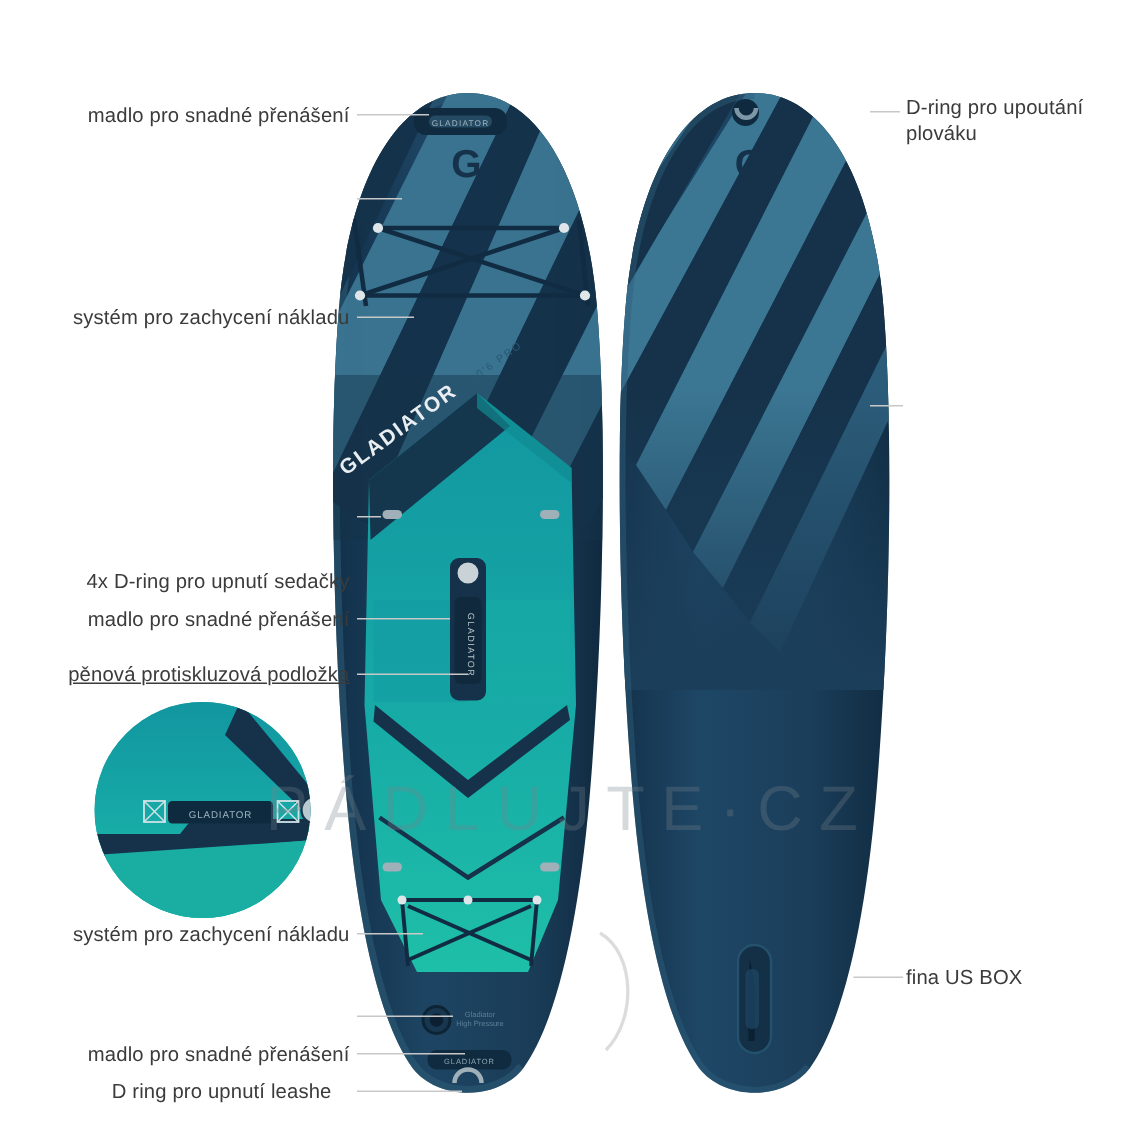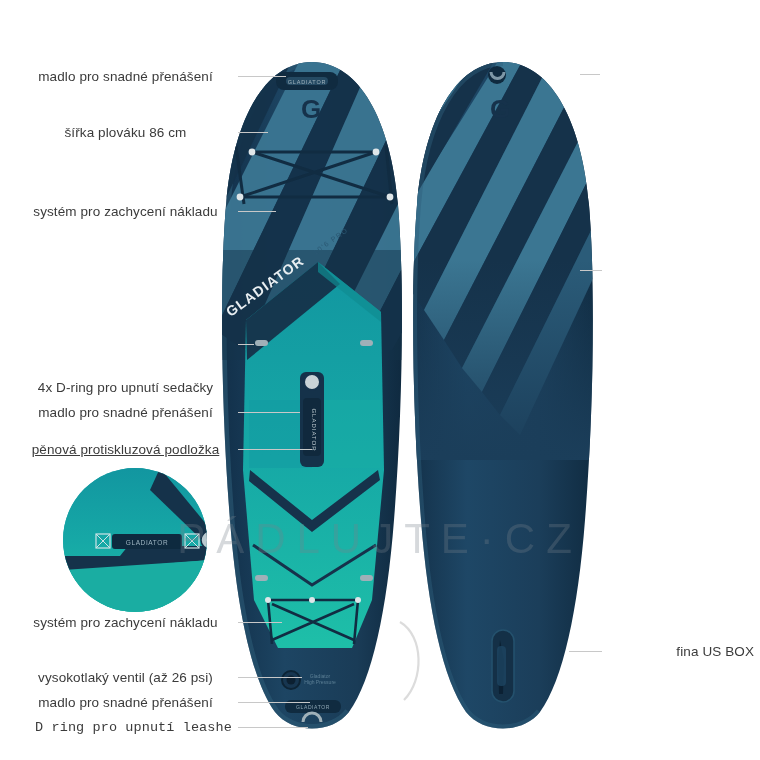--- a/index.html
+++ b/index.html
@@ -15,21 +15,21 @@
 
   
   .label{
     position:absolute;
     font-size:13.5px;
     line-height:17px;
     color:#3b3b3b;
     letter-spacing:.1px;
     white-space:pre-line;
   }
-  .label.right-align{text-align:center;}
+  .label.right-align{text-align:right;}
   .label.left-align{text-align:left;}
 
   
   .leader{
     position:absolute;
     height:1px;
     background:#c8c8c8;
   }
 
   
@@ -290,47 +290,47 @@
       </g>
       <circle cx="135" cy="540" r="72" fill="none" stroke="#ffffff" stroke-width="0"></circle>
     </g>
   </svg>
 
   <div class="watermark">PÁDLUJTE·CZ</div>
 
   <div class="label right-align" style="left:18px;  top:68px;  width:215px;">madlo pro snadné přenášení</div>
   <div class="leader" style="left:238px; top:76px;  width:48px;"></div>
 
-  <div class="label right-align" style="left:18px;  top:124px; width:215px;">šířka plováku 86 cm</div>
   <div class="leader" style="left:238px; top:132px; width:30px;"></div>
 
   <div class="label right-align" style="left:18px;  top:203px; width:215px;">systém pro zachycení nákladu</div>
   <div class="leader" style="left:238px; top:211px; width:38px;"></div>
 
   <div class="label right-align" style="left:18px;  top:336px; width:215px;margin-top:43px;">4x D-ring pro upnutí sedačky</div>
   <div class="leader" style="left:238px; top:344px; width:16px;"></div>
 
   <div class="label right-align" style="left:18px;  top:404px; width:215px;">madlo pro snadné přenášení</div>
   <div class="leader" style="left:238px; top:412px; width:62px;"></div>
 
   <div class="label right-align" style="left:18px;  top:441px; width:215px;text-decoration:underline;">pěnová protiskluzová podložka</div>
   <div class="leader" style="left:238px; top:449px; width:74px;"></div>
 
   <div class="label right-align" style="left:18px;  top:614px; width:215px;">systém pro zachycení nákladu</div>
   <div class="leader" style="left:238px; top:622px; width:44px;"></div>
 
-  <div class="label right-align" style="left:18px;  top:669px; width:215px;">vysokotlaký ventil (až 26 psi)</div>
   <div class="leader" style="left:238px; top:677px; width:64px;"></div>
 
   <div class="label right-align" style="left:18px;  top:694px; width:215px;">madlo pro snadné přenášení</div>
   <div class="leader" style="left:238px; top:702px; width:72px;"></div>
 
-  <div class="label right-align" style="left:26px;  top:719px; width:215px;font-family:Liberation Mono, monospace;">D ring pro upnutí leashe</div>
+  <div class="label right-align" style="left:6px;  top:719px; width:215px;">D ring pro upnutí leashe</div>
   <div class="leader" style="left:238px; top:727px; width:70px;"></div>
 
+  <div class="label left-align" style="left:604px; top:63px; width:150px;">D-ring pro upoutání
+plováku</div>
   <div class="leader" style="left:580px; top:74px; width:20px;"></div>
 
   <div class="leader" style="left:580px; top:270px; width:22px;"></div>
 
-  <div class="label left-align" style="left:604px; top:643px; width:150px;text-align:right;">fina US BOX</div>
+  <div class="label left-align" style="left:604px; top:643px; width:150px;">fina US BOX</div>
   <div class="leader" style="left:569px; top:651px; width:33px;"></div>
 
 </div>
 
 </body></html>

